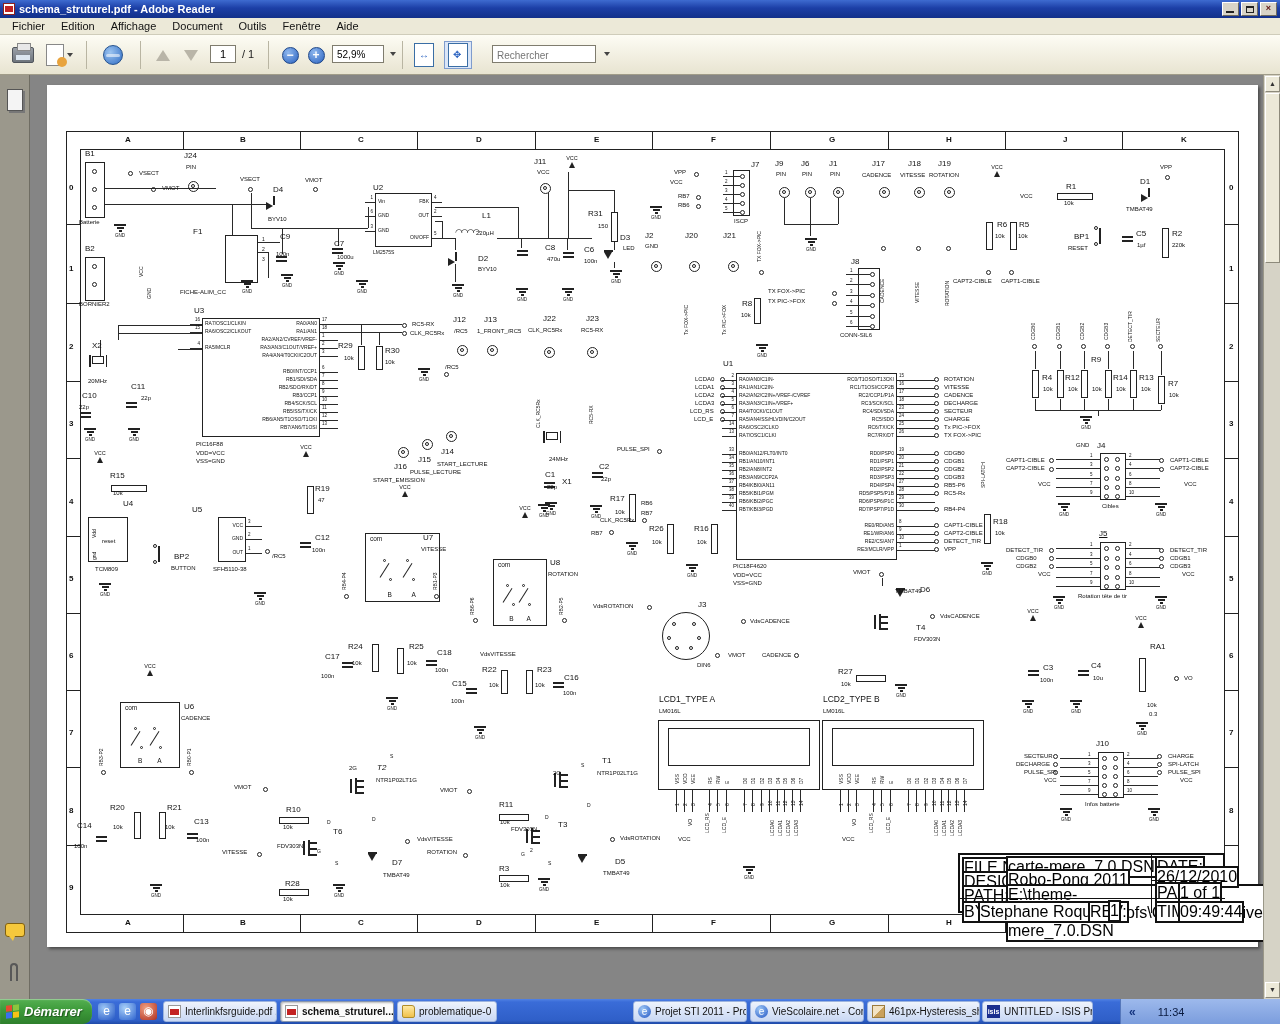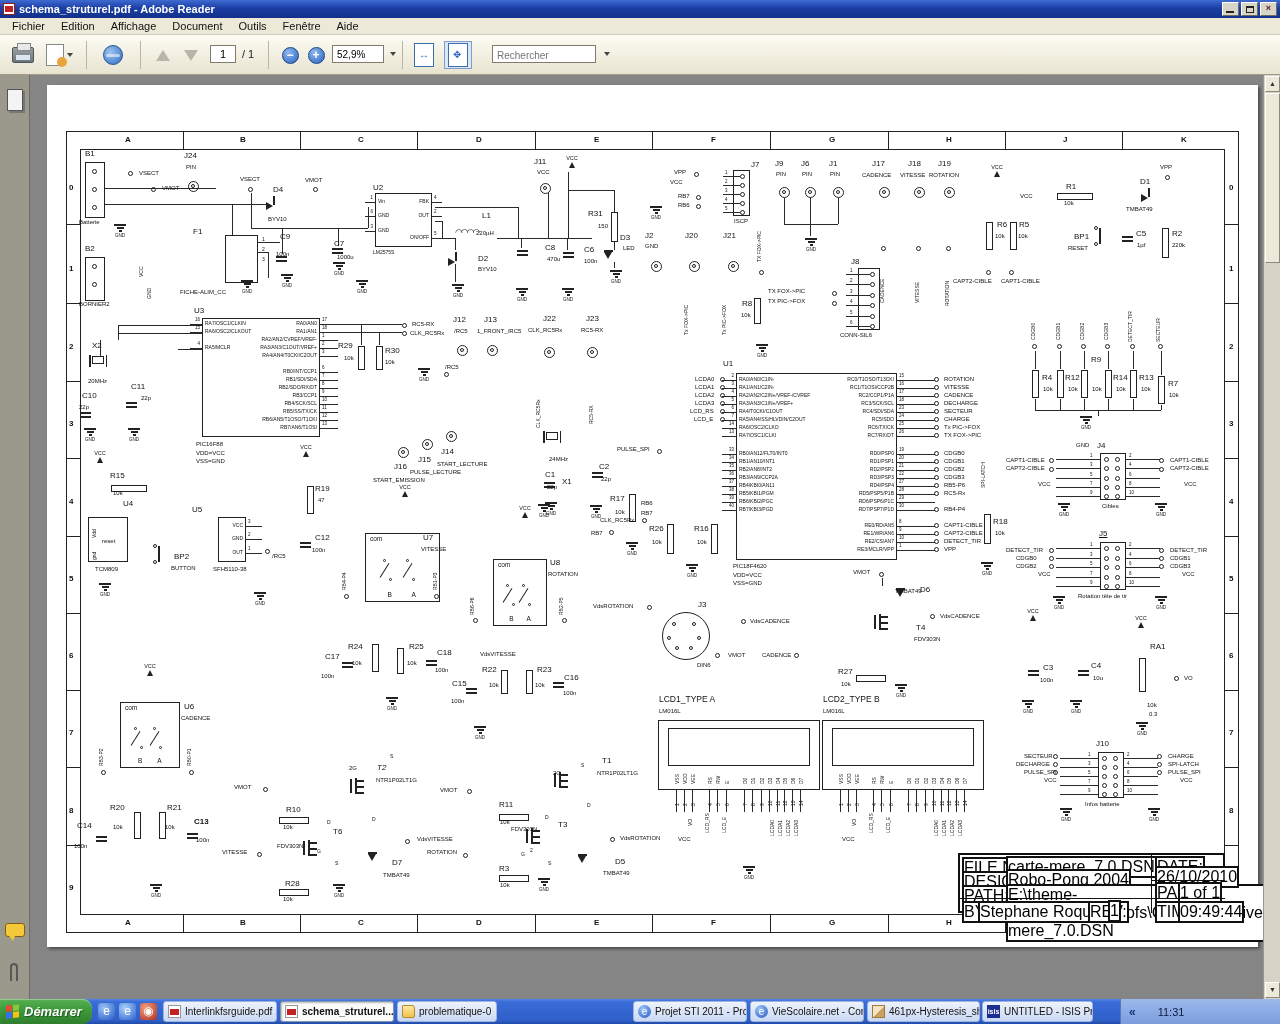--- a/index.html
+++ b/index.html
@@ -1577,21 +1577,21 @@
         <div class="lb n" style="left: 184px; top: 703px;">U6</div>
         <div class="lb" style="left: 181px; top: 715px;">CADENCE</div>
         <div class="lb r" style="left: 99px; top: 766px;">RB3-P2</div>
         <div class="lb r" style="left: 187px; top: 766px;">RB0-P1</div>
         <div class="lb n" style="left: 110px; top: 804px;">R20</div>
         <div class="lb" style="left: 113px; top: 824px;">10k</div>
         <div class="lb n" style="left: 167px; top: 804px;">R21</div>
         <div class="lb" style="left: 165px; top: 824px;">10k</div>
         <div class="lb n" style="left: 77px; top: 822px;">C14</div>
         <div class="lb" style="left: 74px; top: 843px;">100n</div>
-        <div class="lb n" style="left: 194px; top: 818px; font-weight: bold;">C13</div>
+        <div class="lb n" style="left: 194px; top: 818px;">C13</div>
         <div class="lb" style="left: 196px; top: 837px;">100n</div>
         <div class="lb" style="left: 234px; top: 784px;">VMOT</div>
         <div class="lb n" style="left: 286px; top: 806px;">R10</div>
         <div class="lb" style="left: 283px; top: 824px;">10k</div>
         <div class="lb n" style="left: 377px; top: 764px; font-style: italic;">T2</div>
         <div class="lb" style="left: 376px; top: 777px;">NTR1P02LT1G</div>
         <div class="lb" style="left: 349px; top: 765px;">2G</div>
         <div class="lb s" style="left: 390px; top: 754px;">S</div>
         <div class="lb s" style="left: 372px; top: 817px;">D</div>
         <div class="lb n" style="left: 333px; top: 828px;">T6</div>
@@ -1642,29 +1642,29 @@
         <div class="lb r" style="left: 869px; top: 833px;">LCD_RS</div>
         <div class="lb r" style="left: 886px; top: 833px;">LCD_E</div>
         <div class="lb r" style="left: 934px; top: 836px;">LCDA0</div>
         <div class="lb r" style="left: 942px; top: 836px;">LCDA1</div>
         <div class="lb r" style="left: 950px; top: 836px;">LCDA2</div>
         <div class="lb r" style="left: 958px; top: 836px;">LCDA3</div>
         <div class="tb" style="left: 958px; top: 853px; width: 267px; height: 60px;"></div>
         <div class="tb cell sm" style="left: 962px; top: 857px; position: absolute;">FILE NAME:</div>
         <div class="tb cell bg" style="left: 1006px; top: 856px; position: absolute;">carte-mere_7.0.DSN</div>
         <div class="tb cell sm" style="left: 962px; top: 871px; position: absolute;">DESIGN TITLE:</div>
-        <div class="tb cell bg" style="left: 1006px; top: 869px; position: absolute;">Robo-Pong 2004</div>
+        <div class="tb cell bg" style="left: 1006px; top: 869px; position: absolute;">Robo-Pong 2011</div>
         <div class="tb cell sm" style="left: 962px; top: 885px; position: absolute;">PATH:</div>
         <div class="tb cell md" style="left: 1006px; top: 884px; position: absolute;">E:\theme-2011\CDROM\profs\Carte_evolutive\carte-mere_7.0.DSN</div>
         <div class="tb cell sm" style="left: 962px; top: 901px; position: absolute;">BY:</div>
         <div class="tb cell md" style="left: 978px; top: 901px; position: absolute;">Stephane Roque</div>
         <div class="tb cell sm" style="left: 1088px; top: 901px; position: absolute;">REV:</div>
         <div class="tb cell md" style="left: 1108px; top: 900px; position: absolute;">1</div>
         <div class="tb cell sm" style="left: 1155px; top: 856px; position: absolute;">DATE:</div>
-        <div class="tb cell bg" style="left: 1155px; top: 866px; position: absolute;">26/10/2010</div>
+        <div class="tb cell bg" style="left: 1155px; top: 866px; position: absolute;">26/12/2010</div>
         <div class="tb cell sm" style="left: 1155px; top: 882px; position: absolute;">PAGE:</div>
         <div class="tb cell md" style="left: 1178px; top: 882px; position: absolute;">1 of 1</div>
         <div class="tb cell sm" style="left: 1155px; top: 901px; position: absolute;">TIME:</div>
         <div class="tb cell md" style="left: 1178px; top: 901px; position: absolute;">09:49:44</div>
         <div class="tbline" style="left: 1151px; top: 853px; width: 1px; height: 60px;"></div>
         <div class="tbline" style="left: 958px; top: 898px; width: 267px; height: 1px;"></div>
         <div class="tbline" style="left: 1151px; top: 880px; width: 74px; height: 1px;"></div>
       </div>
     <div id="vscroll">
       <span class="scrbtn" style="top:1px;">▲</span>
@@ -1709,17 +1709,17 @@
     <div class="tkbtn" id="tk5" style="left: 867px; width: 113px;">
         <span class="tico img"></span>
         <span>461px-Hysteresis_sh...</span>
       </div>
     <div class="tkbtn" id="tk6" style="left: 982px; width: 111px;">
         <span class="tico isis">isis</span>
         <span>UNTITLED - ISIS Prof...</span>
       </div>
     <div id="tray">
       <span class="chev">«</span>
-      <span class="clock">11:31</span>
+      <span class="clock">11:34</span>
     </div>
   </div>
 
 </div>
 
 </body></html>

